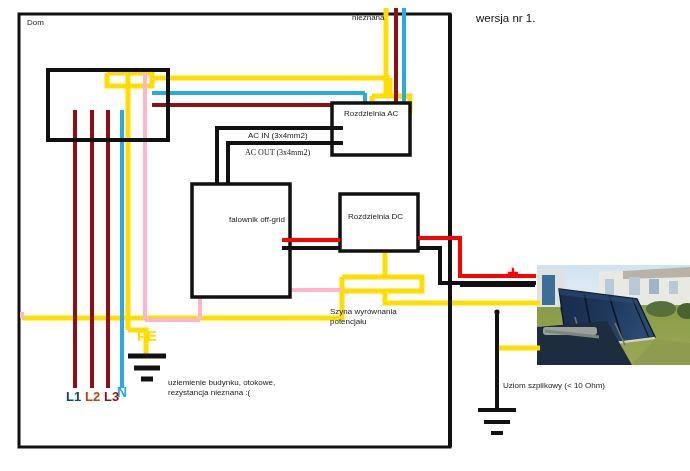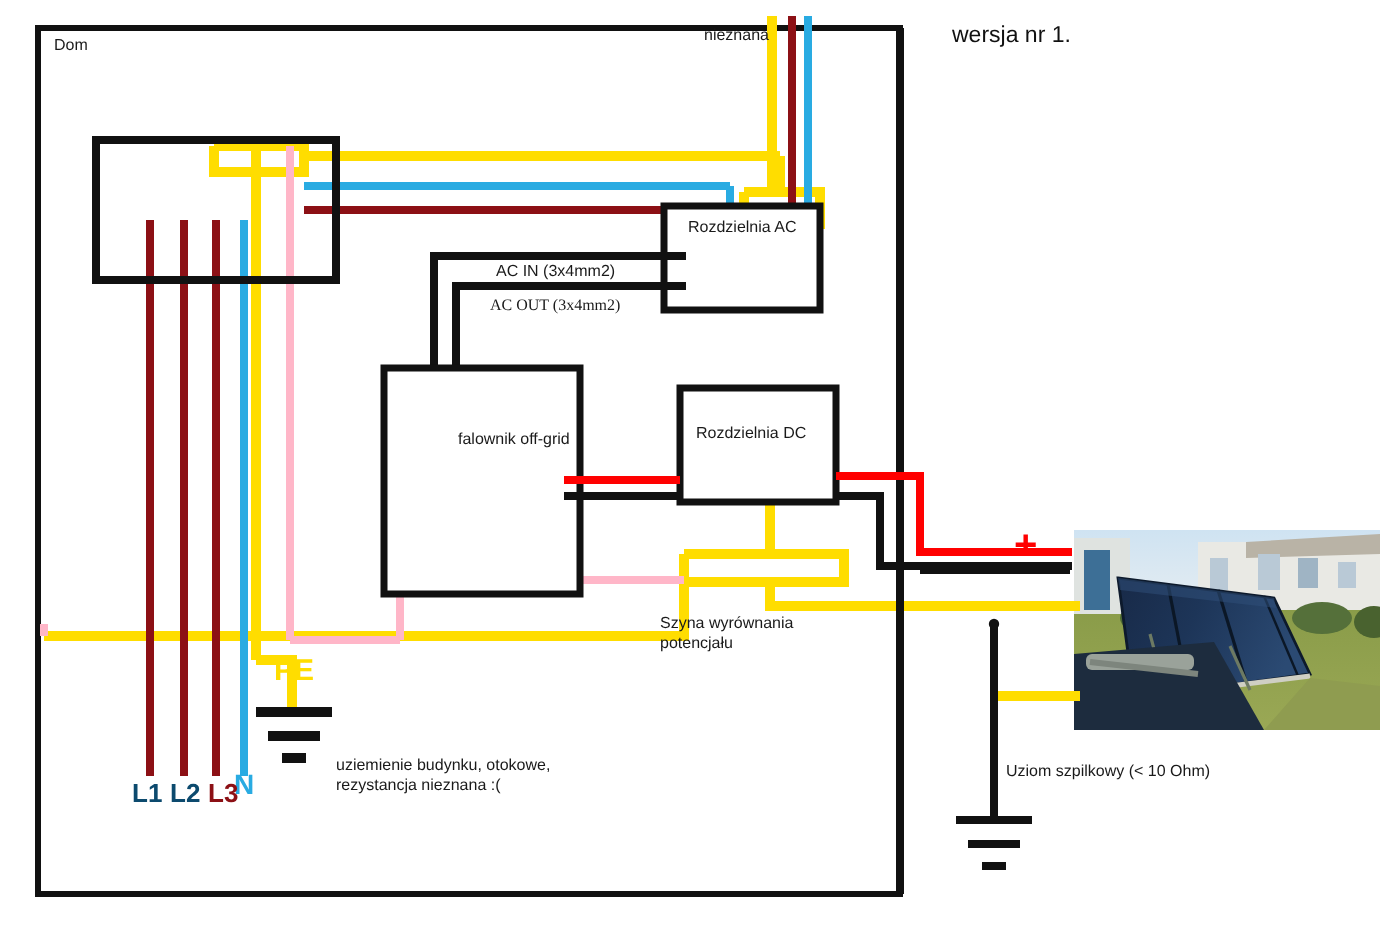--- a/index.html
+++ b/index.html
@@ -200,21 +200,21 @@
   <div class="lbl" style="left:330px;top:307px;font-size:8px;">Szyna wyrównania
 potencjału</div>
 
   <div class="lbl" style="left:503px;top:381px;font-size:8px;">Uziom szpilkowy (&lt; 10 Ohm)</div>
 
   <div class="termlbl" style="left:137px;top:327px;font-size:15px;color:#FFDD00;">PE</div>
 
   <div class="termlbl" style="left:117px;top:384px;font-size:14px;color:#29ABE2;">N</div>
 
   <div class="termlbl" style="left:66px;top:389px;font-size:13px;color:#0c4a6e;">L1</div>
-  <div class="termlbl" style="left:85px;top:389px;font-size:13px;color:#0c4a6e;">L2</div>
+  <div class="termlbl" style="left:85px;top:389px;font-size:13px;color:#c2410c;">L2</div>
   <div class="termlbl" style="left:104px;top:389px;font-size:13px;color:#8C1015;">L3</div>
 
   <div class="termlbl" style="left:507px;top:262px;font-size:20px;color:#FF0000;">+</div>
 
   <div class="note" style="left:476px;top:10px;font-size:11.5px;">wersja nr 1.</div>
 
 
 </div>
 
 </body></html>

